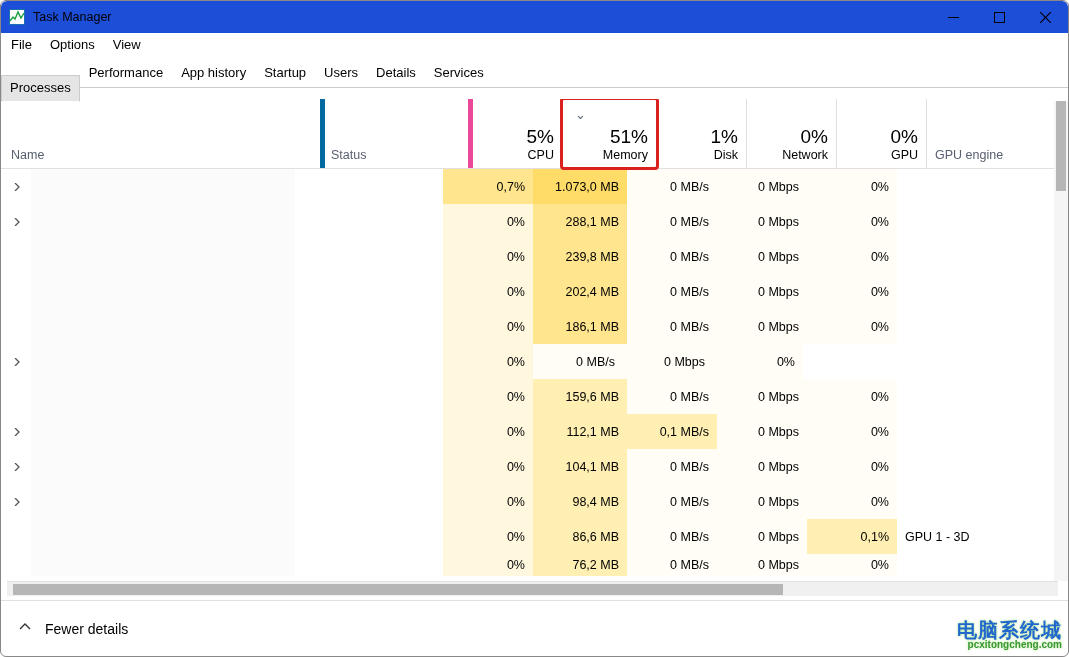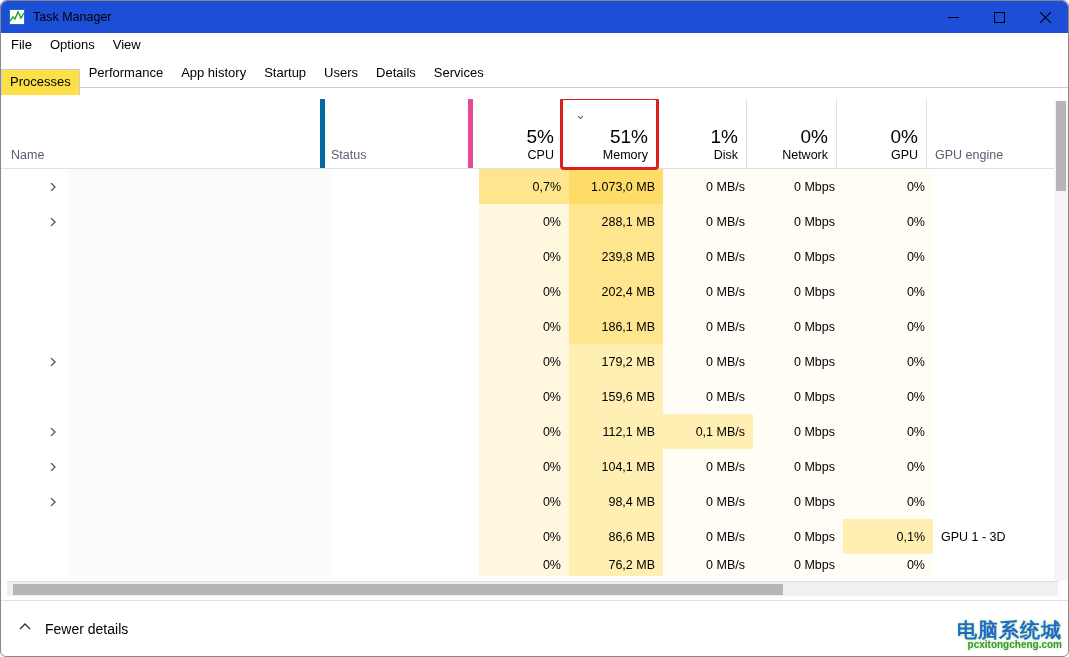--- a/index.html
+++ b/index.html
@@ -58,22 +58,22 @@
   }
   .tab {
     padding: 4px 8px 6px 8px;
     border: 1px solid transparent;
     cursor: default;
   }
   .tab.active {
     border: 1px solid #ccc;
     border-bottom: 1px solid #fff;
     position: relative;
-    top: 9px;
-    background: #fde047;
+    top: 15px;
+    background: #e5e5e5;
   }
   
   .main {
     position: absolute;
     top: 98px;
     left: 0;
     right: 0;
     bottom: 60px;
     overflow: hidden;
   }
@@ -139,21 +139,20 @@
     border-radius: 4px;
     pointer-events: none;
     top: -2px;
     left: -3px;
     right: -3px;
     bottom: -2px;
   }
   
   .rows {
     overflow: hidden;
-    margin-left: 36px;
   }
   .row {
     display: flex;
     height: 35px;
     align-items: stretch;
     font-size: 12.5px;
   }
   .c-name {
     width: 294px;
     display: flex;
@@ -399,21 +398,20 @@
         <div class="c-name">
           <span class="chevron">
             <svg width="8" height="8" viewBox="0 0 8 8">
               <polyline points="2,0 6,4 2,8" fill="none" stroke="#555" stroke-width="1.3"></polyline>
             </svg>
           </span>
           <div class="blank"></div>
         </div>
         <div class="c-status"></div>
         <div class="c c-cpu heat0">0%</div>
-        <div class="c c-mem heat1">179,2 MB</div>
         <div class="c c-disk heat0b">0 MB/s</div>
         <div class="c c-net heat0b">0 Mbps</div>
         <div class="c c-gpu heat0b">0%</div>
         <div class="c-gpuengine"></div>
       </div>
       <div class="row">
         <div class="c-name">
           <span class="chevron"></span>
           <div class="blank"></div>
         </div>

